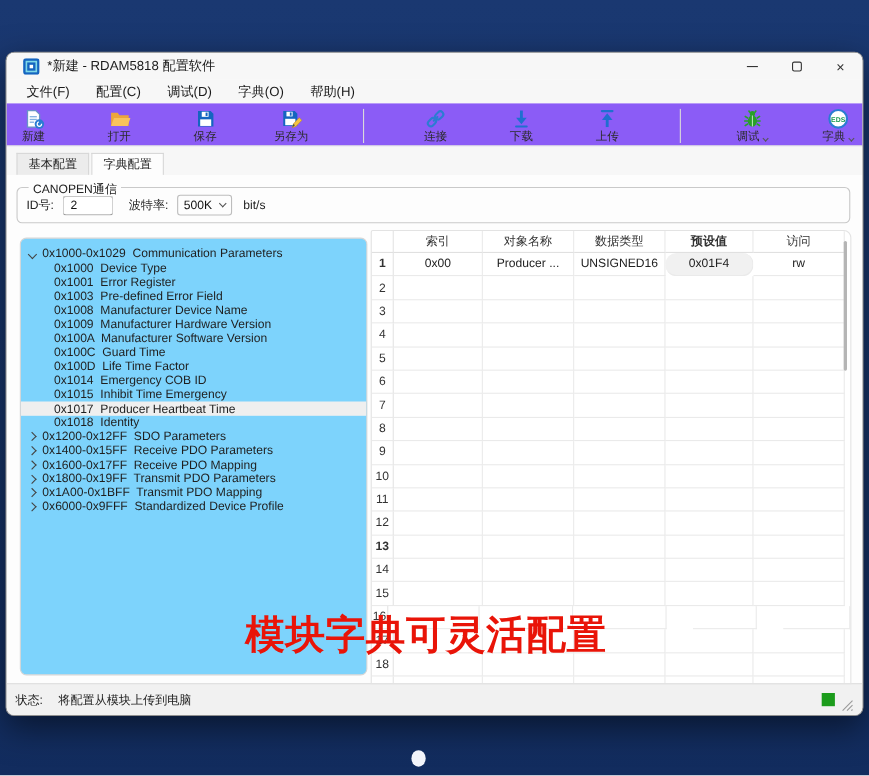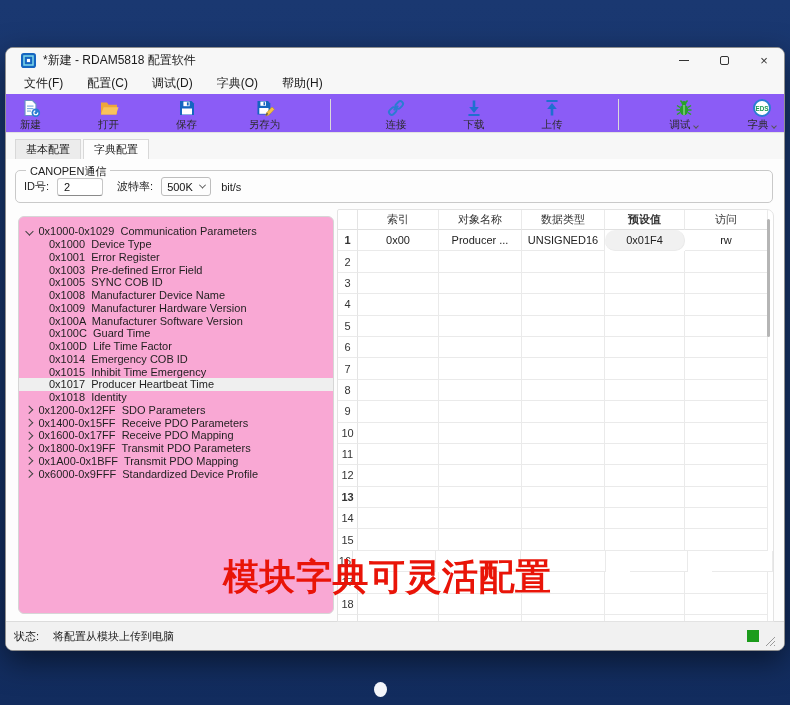--- a/index.html
+++ b/index.html
@@ -44,21 +44,21 @@
   #groupbox{position:absolute;left:9px;right:11px;top:11px;height:33px;
     border:1px solid #c9c9c9;border-radius:5px;}
   #group-title{position:absolute;left:10px;top:-7px;background:#fdfdfd;padding:0 4px;font-size:11px;color:#222;}
   #group-row{position:absolute;left:8px;top:0;height:100%;display:flex;align-items:center;font-size:11px;color:#222;}
   #id-input{width:46px;height:18px;margin:0 14px 0 8px;border:1px solid #c6c6c6;border-bottom:1.4px solid #8a8a8a;
     border-radius:3px;font-size:11px;padding:0 6px;font-family:"Liberation Sans",sans-serif;color:#111;background:#fff;}
   #baud-select{width:50px;height:19px;margin:0 10px 0 8px;border:1px solid #bdbdbd;border-radius:3px;background:#fdfdfd;
     display:flex;align-items:center;justify-content:space-between;padding:0 5px;font-size:11px;color:#111;}
   .sel-chev{display:inline-block;width:5px;height:5px;border-right:1.2px solid #555;border-bottom:1.2px solid #555;transform:rotate(45deg) translate(-1px,-1px);}
   
-  #tree-panel{position:absolute;left:12px;top:57px;width:316px;height:398px;background:#f9a8d4;
+  #tree-panel{position:absolute;left:12px;top:57px;width:316px;height:398px;background:#7dd3fc;
     border:1px solid #d6d6d6;border-radius:6px;padding-top:8px;overflow:hidden;}
   .tree-item{height:12.75px;display:flex;align-items:center;font-size:11px;color:#1f1f1f;white-space:pre;}
   .tree-item.lvl0{padding-left:7px;}
   .tree-item.lvl1{padding-left:30px;}
   .tree-item.selected{background:#efefef;}
   .chev{display:inline-block;width:5.5px;height:5.5px;border-right:1.3px solid #444;border-bottom:1.3px solid #444;
     margin-right:7px;flex:0 0 auto;}
   .chev.expanded{transform:rotate(45deg) translateY(-1px);}
   .chev.collapsed{transform:rotate(-45deg);}
   
@@ -227,21 +227,20 @@
           </div>
           <span>bit/s</span>
         </div>
       </div>
 
       <div id="tree-panel">
           <div class="tree-item lvl0"><span class="chev expanded"></span><span class="tree-label">0x1000-0x1029  Communication Parameters</span></div>
           <div class="tree-item lvl1"><span class="tree-label">0x1000  Device Type</span></div>
           <div class="tree-item lvl1"><span class="tree-label">0x1001  Error Register</span></div>
           <div class="tree-item lvl1"><span class="tree-label">0x1003  Pre-defined Error Field</span></div>
-          <div class="tree-item lvl1"><span class="tree-label">0x1005  SYNC COB ID</span></div>
           <div class="tree-item lvl1"><span class="tree-label">0x1008  Manufacturer Device Name</span></div>
           <div class="tree-item lvl1"><span class="tree-label">0x1009  Manufacturer Hardware Version</span></div>
           <div class="tree-item lvl1"><span class="tree-label">0x100A  Manufacturer Software Version</span></div>
           <div class="tree-item lvl1"><span class="tree-label">0x100C  Guard Time</span></div>
           <div class="tree-item lvl1"><span class="tree-label">0x100D  Life Time Factor</span></div>
           <div class="tree-item lvl1"><span class="tree-label">0x1014  Emergency COB ID</span></div>
           <div class="tree-item lvl1"><span class="tree-label">0x1015  Inhibit Time Emergency</span></div>
           <div class="tree-item lvl1 selected"><span class="tree-label">0x1017  Producer Heartbeat Time</span></div>
           <div class="tree-item lvl1"><span class="tree-label">0x1018  Identity</span></div>
           <div class="tree-item lvl0"><span class="chev collapsed"></span><span class="tree-label">0x1200-0x12FF  SDO Parameters</span></div>

